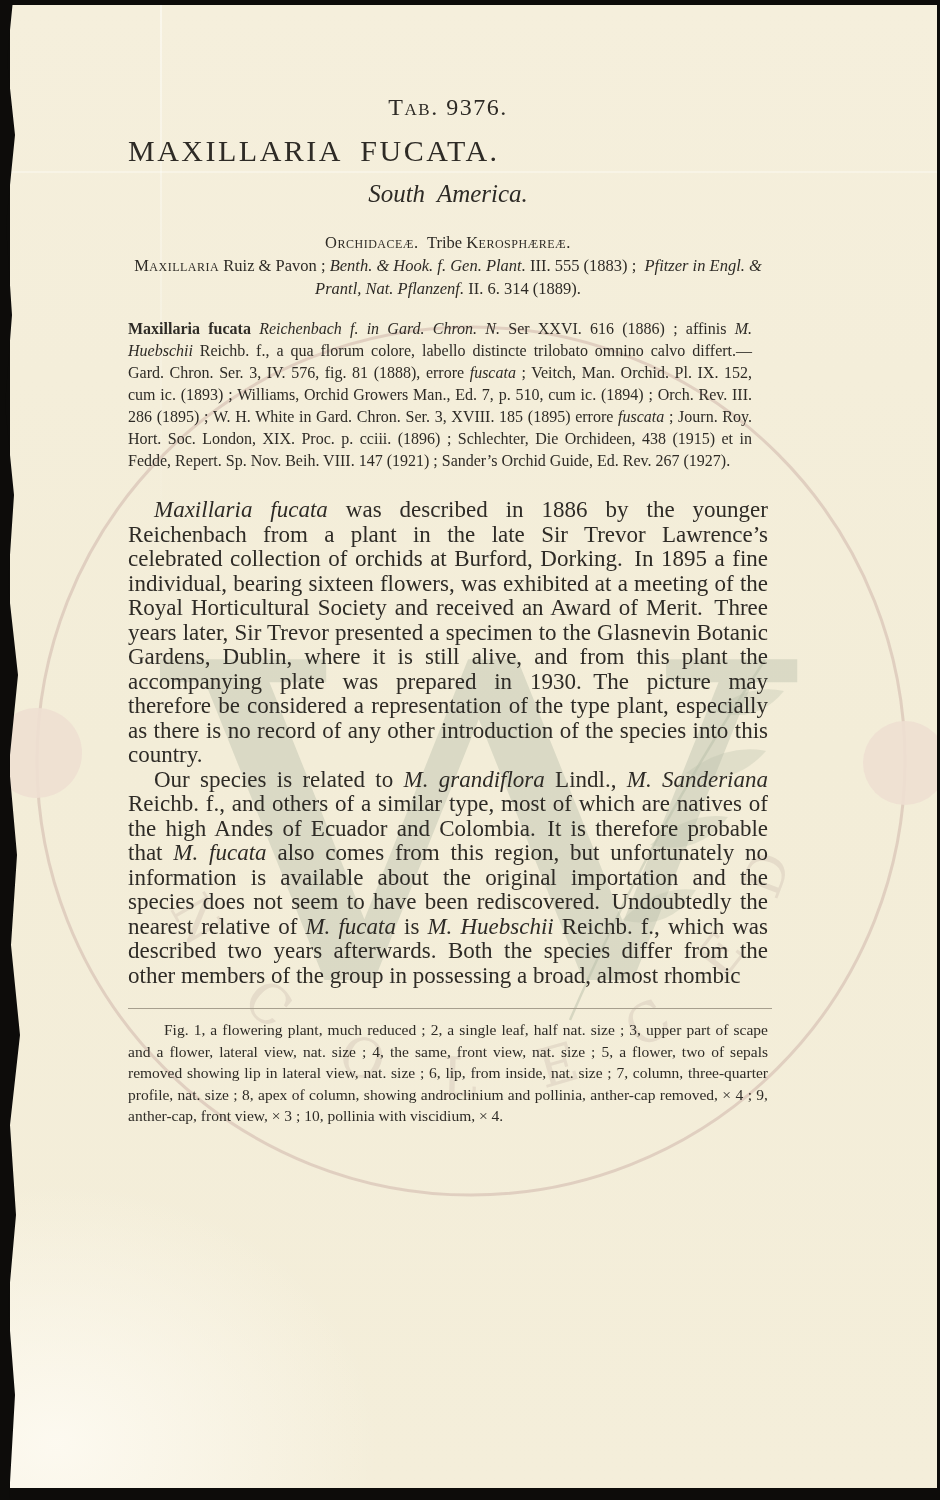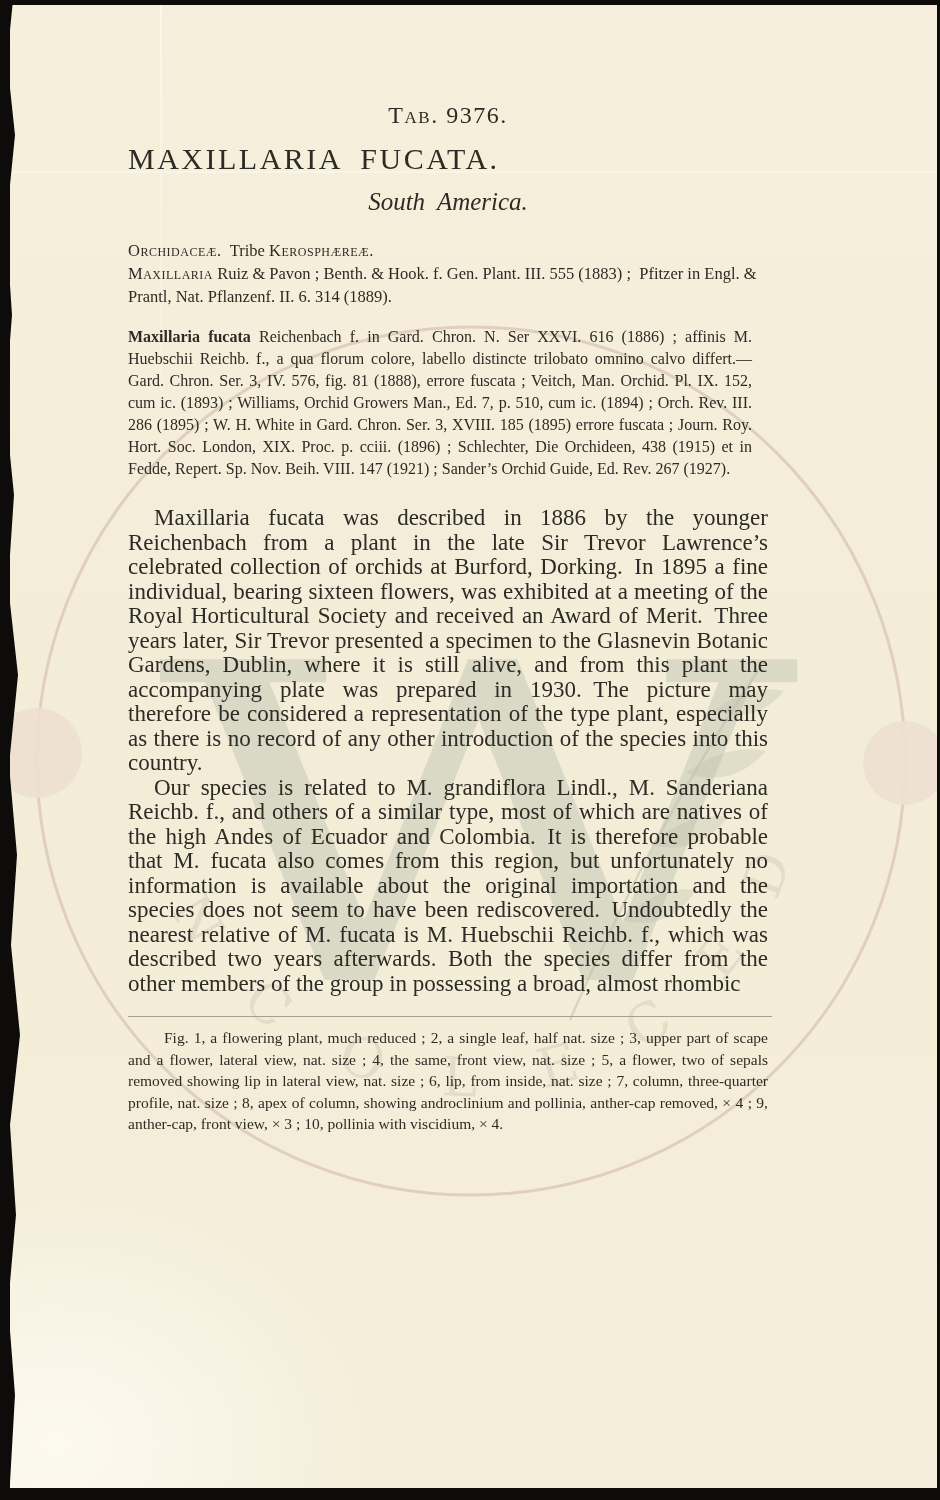--- a/index.html
+++ b/index.html
@@ -25,44 +25,44 @@
   .wm-dot{fill:#eedfd2;opacity:.9}
   .wm-w{font:400 440px "DejaVu Serif",serif;fill:#b9bfab;opacity:.42;text-anchor:middle}
   .wm-ring-letter{font:400 54px "DejaVu Serif",serif;fill:#cfc0b2;opacity:.38;text-anchor:middle}
   .wm-stem{fill:none;stroke:#bac0aa;stroke-width:2.5;opacity:.5}
   .wm-leaf{fill:#c6cbb6;opacity:.42}
   .crease{position:absolute;z-index:2;pointer-events:none}
   .crease-v{left:150px;top:0;height:540px;width:2px;
     background:linear-gradient(rgba(255,255,252,.5),rgba(255,255,252,0))}
   .crease-h{left:0;top:166px;width:100%;height:1.5px;background:rgba(255,255,252,.35)}
   .content{
-    position:absolute;z-index:3;left:118px;top:8px;width:640px;
+    position:absolute;z-index:3;left:118px;top:0;width:640px;
     color:#2e2b26;padding-top:88px;
   }
   .plate-no{
     text-align:center;font-size:24px;line-height:28px;
     font-variant:small-caps;letter-spacing:1.5px;
   }
   .title{
     margin:12px 0 0 0;font-weight:400;
     font-size:30px;line-height:36px;letter-spacing:2.5px;word-spacing:9px;
   }
   .locality{
     margin-top:10px;text-align:center;font-style:italic;
     font-size:25px;line-height:30px;word-spacing:6px;
   }
-  .classification{margin-top:22px;font-size:16.5px;line-height:23px}
+  .classification{margin-top:22px;text-align:center;font-size:16.5px;line-height:23px}
   .synonymy{margin:18px 16px 0 0;font-size:16px;line-height:22px;text-align:justify}
   .body-text{margin-top:26px}
   .body-para{margin:0;font-size:23px;line-height:24.5px;text-align:justify;text-indent:26px}
   .rule{margin-top:20px;width:644px;height:1px;background:#a79f8e}
   .caption{margin:10px 0 0 0;font-size:15.5px;line-height:21.5px;text-align:justify;text-indent:36px}
   .pub-date{margin-top:22px;font-size:18px;line-height:24px}
   .sg-plain{}
-  .sg-italic{}
+  .sg-italic{font-style:italic}
   .sg-bold{font-weight:700}
   .sg-sc{font-variant:small-caps;letter-spacing:.5px}
 </style>
 </head>
 <body>
 
 <div class="page">
 
   <svg class="watermark" width="927" height="1483" viewBox="0 0 927 1483">
     <circle class="wm-ring" cx="461" cy="756" r="434"></circle>

